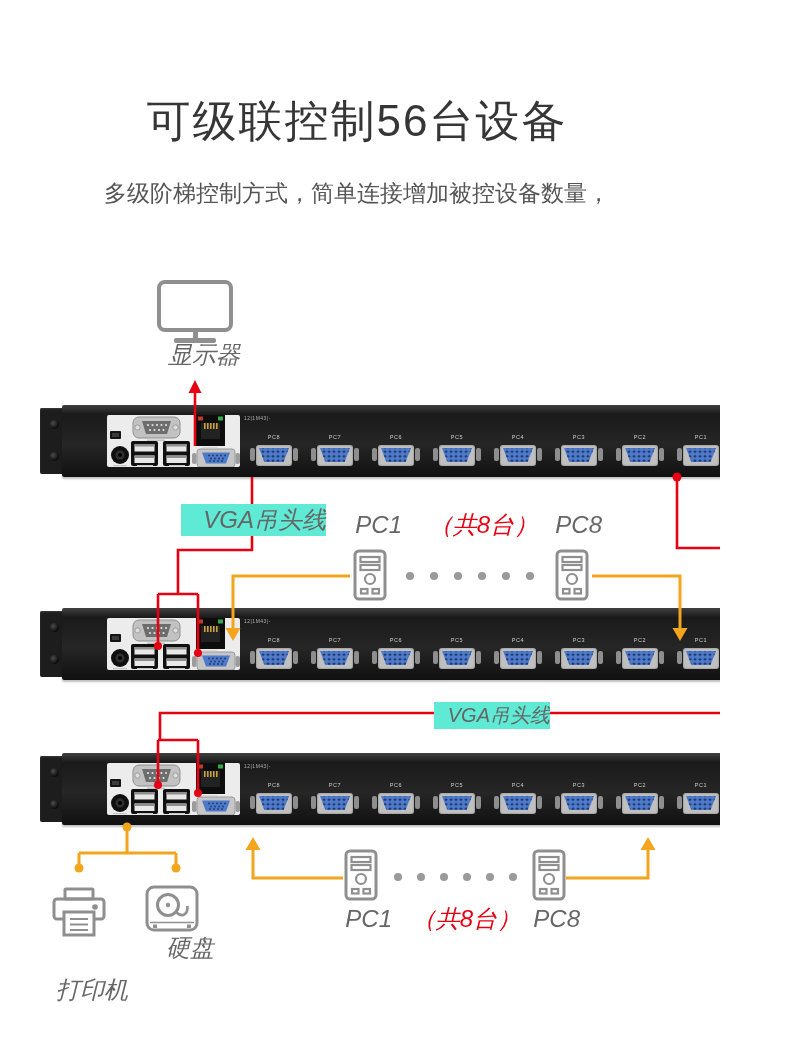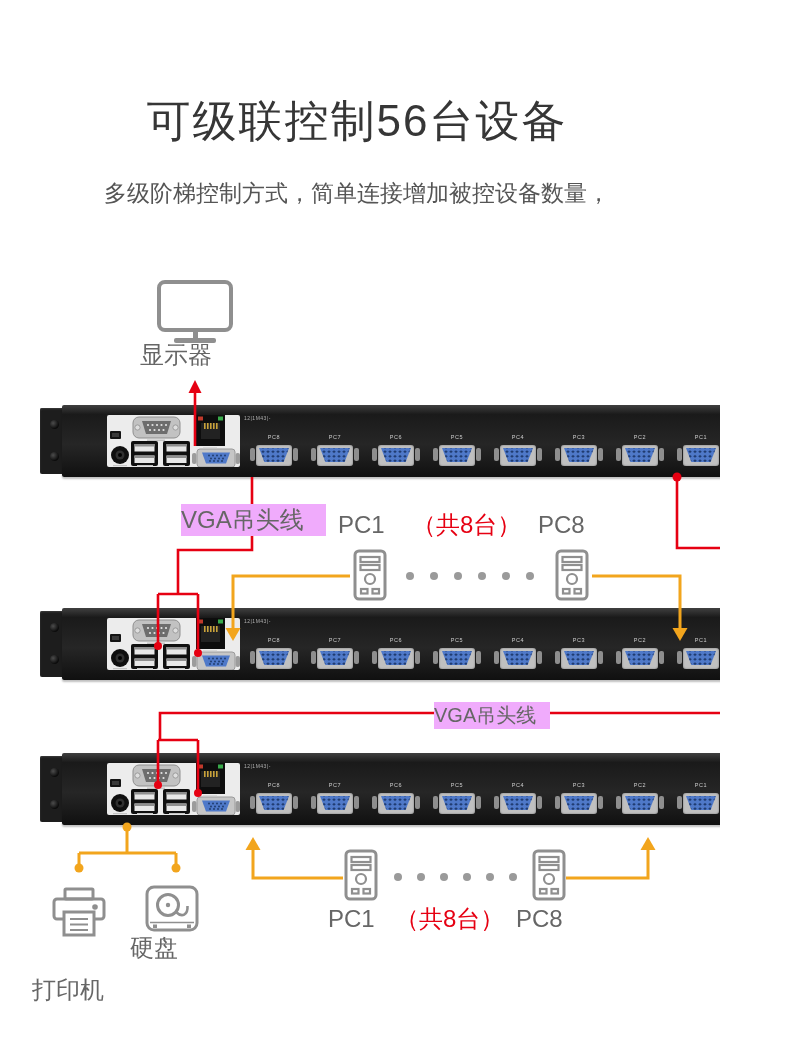--- a/index.html
+++ b/index.html
@@ -5,23 +5,23 @@
   html,body{margin:0;padding:0;background:#fff;}
   #page{position:relative;width:720px;height:1048px;background:#fff;overflow:hidden;
         font-family:"Liberation Sans","DejaVu Sans",sans-serif;}
   .abs{position:absolute;}
   
   .title{position:absolute;left:0;top:92px;width:714px;text-align:center;
          font-size:44px;font-weight:400;color:var(--title-text,#363636);letter-spacing:2px;}
   .subtitle{position:absolute;left:0;width:714px;text-align:center;
             font-size:23px;color:var(--subtitle-text,#555);}
   
-  .lbl{position:absolute;color:var(--gray-text,#666);font-size:24px;text-align:left;line-height:1.15;}
+  .lbl{position:absolute;color:var(--gray-text,#666);font-size:24px;text-align:right;line-height:1.15;font-style:italic;}
   .lbl.red{color:var(--red,#e60012);}
-  .lbl.bgw{background:#f0abfc;padding:2px 0;}
+  .lbl.bgw{background:#5eead4;padding:2px 0;}
   .lbl.small{font-size:20px;}
   
   .monitor{position:absolute;left:157px;top:280px;width:76px;height:66px;}
   .mscreen{position:absolute;left:0;top:0;width:68px;height:44px;border:4px solid var(--gray-icon,#8f8f8f);border-radius:8px;}
   .mneck{position:absolute;left:36px;top:51px;width:5px;height:8px;background:var(--gray-icon,#8f8f8f);}
   .mbase{position:absolute;left:17px;top:58px;width:42px;height:4.5px;background:var(--gray-icon,#8f8f8f);border-radius:2px;}
   
   .device-slot{position:absolute;left:40px;width:718px;height:72px;}
   .device{position:absolute;left:0;top:0;width:718px;height:72px;}
   .dev-ear{position:absolute;top:3px;width:30px;height:66px;background:#1d1d1d;border-radius:2px;box-shadow:inset 0 1px 2px #3e3e3e;}

